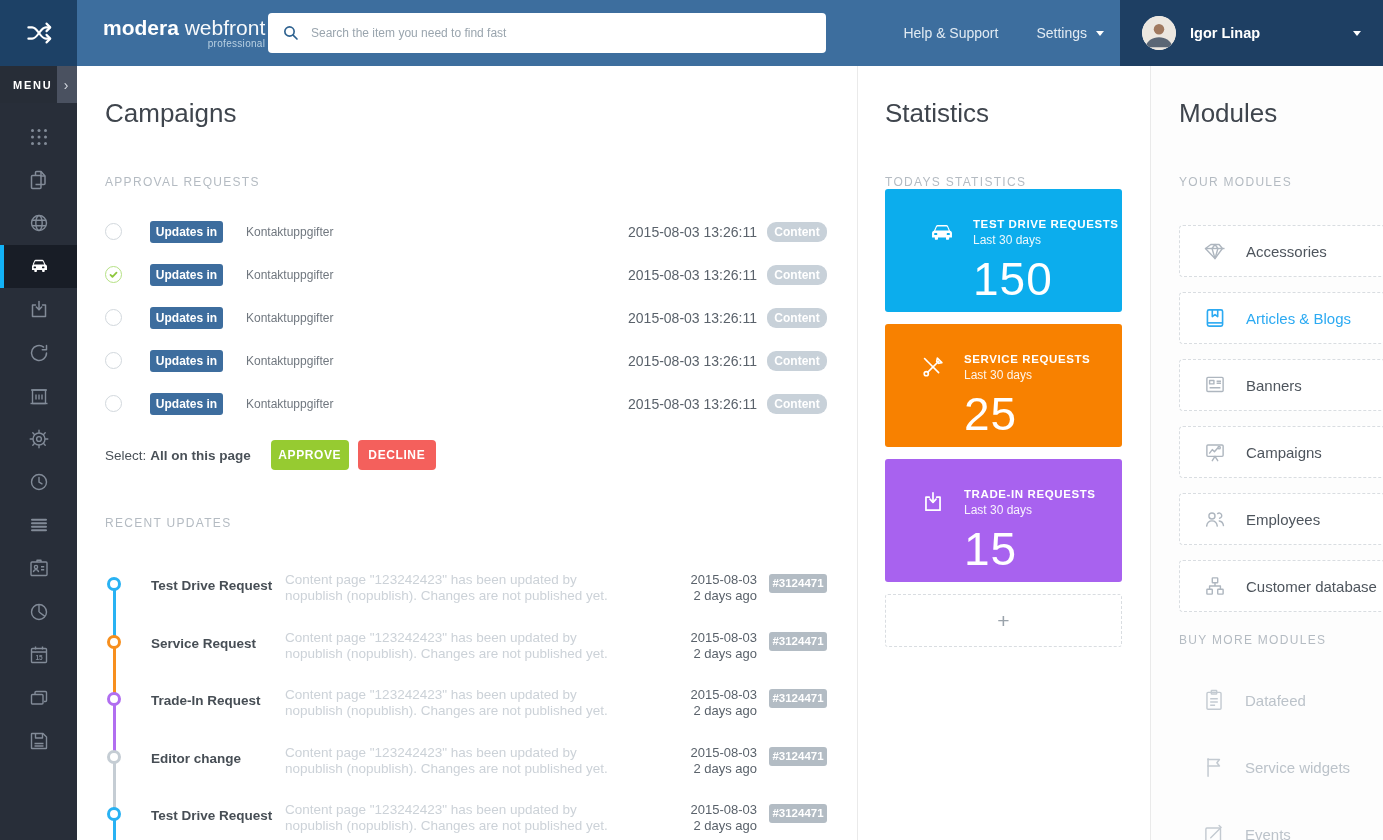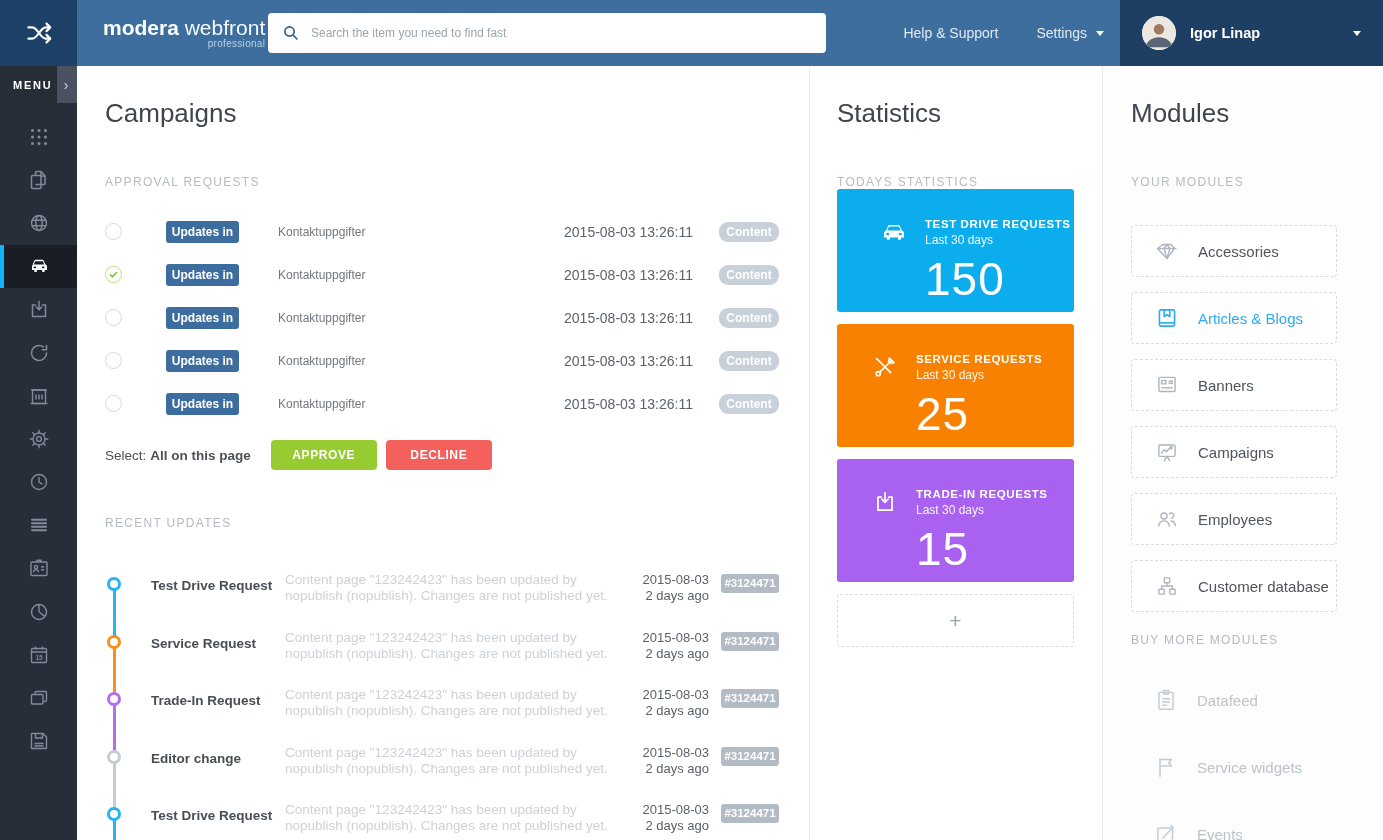--- a/index.html
+++ b/index.html
@@ -43,45 +43,45 @@
                   display:flex; align-items:center; justify-content:center; font-size:14px; font-weight:normal; }
   .s-icons { flex:1; display:flex; flex-direction:column; margin-top:12px; }
   .s-item { height:43.2px; display:flex; align-items:center; justify-content:center; color:#828b98; position:relative; cursor:pointer; }
   .s-item svg { width:24px; height:24px; }
   .s-item.active { background:#181d26; color:#fff; }
   .s-item.active::before { content:""; position:absolute; left:0; top:0; bottom:0; width:4px; background:#12b2f6; }
 
   
   .col-dash  { flex:1; padding:0 30px 0 28px; }
   .col-stats { width:293px; border-left:1px solid #eaeaea; padding:0 28px 0 27px; flex:none; }
-  .col-mods  { width:281px; border-left:1px solid #eaeaea; padding:0 28px 0 28px; background:#fdfdfd; flex:none; }
+  .col-mods  { width:233px; border-left:1px solid #eaeaea; padding:0 28px 0 28px; background:#fdfdfd; flex:none; }
   .page-title { font-size:26px; color:#3f454d; font-weight:normal; margin-top:32px; }
   .sec-head { font-size:12px; letter-spacing:1.3px; color:#b4bbc2; margin-top:46px; }
 
   
   .a-list { margin-top:21px; }
-  .a-row { display:flex; align-items:center; height:43px;gap:16px; }
+  .a-row { display:flex; align-items:center; height:43px; }
   .radio { width:17px; height:17px; border:1.5px solid #d2d8dd; border-radius:50%; flex:none;
            display:flex; align-items:center; justify-content:center; cursor:pointer; }
   .radio svg { display:none; width:9px; height:9px; color:#8fc73e; }
   .radio.checked { border-color:#b5e184; }
   .radio.checked svg { display:block; }
   .upd-badge { margin-left:28px; background:#3d6d9e; color:#fff; font-size:12px; font-weight:bold;
                width:73px; text-align:center; padding:4px 0; border-radius:3px; flex:none; cursor:pointer; }
   .a-name { margin-left:23px; font-size:12px; color:#70777f; cursor:pointer; }
   .a-time { margin-left:auto; font-size:14px; color:#5a626b; }
   .a-tag { margin-left:10px; background:#c8d1d9; color:#fff; font-size:12px; font-weight:bold;
            width:60px; text-align:center; padding:3px 0; border-radius:9px; flex:none; }
 
   
   .sel-row { display:flex; align-items:center; margin-top:15px; }
   .sel-label { font-size:13.5px; color:#4a5158; }
   .sel-label b { margin-left:4px; }
   .btn { border:none; color:#fff; font-weight:bold; font-size:12px; letter-spacing:.6px;
-         border-radius:4px; padding:8px 0; width:106px; text-align:center; cursor:pointer;
+         border-radius:4px; padding:8px 0; width:78px; text-align:center; cursor:pointer;
          font-family:"Liberation Sans", sans-serif; }
   .btn-approve { background:#96cb31; margin-left:20px; }
   .btn-decline { background:#f4605c; margin-left:9px; }
 
   
   .r-list { margin-top:31px; }
   .r-item { display:flex; height:57.5px; position:relative; }
   .rail { width:14px; margin-left:2px; position:relative; flex:none; }
   .dot { position:absolute; left:0; top:16px; width:14px; height:14px; border-radius:50%;
          border:3px solid #999; background:#fff; z-index:1; }

